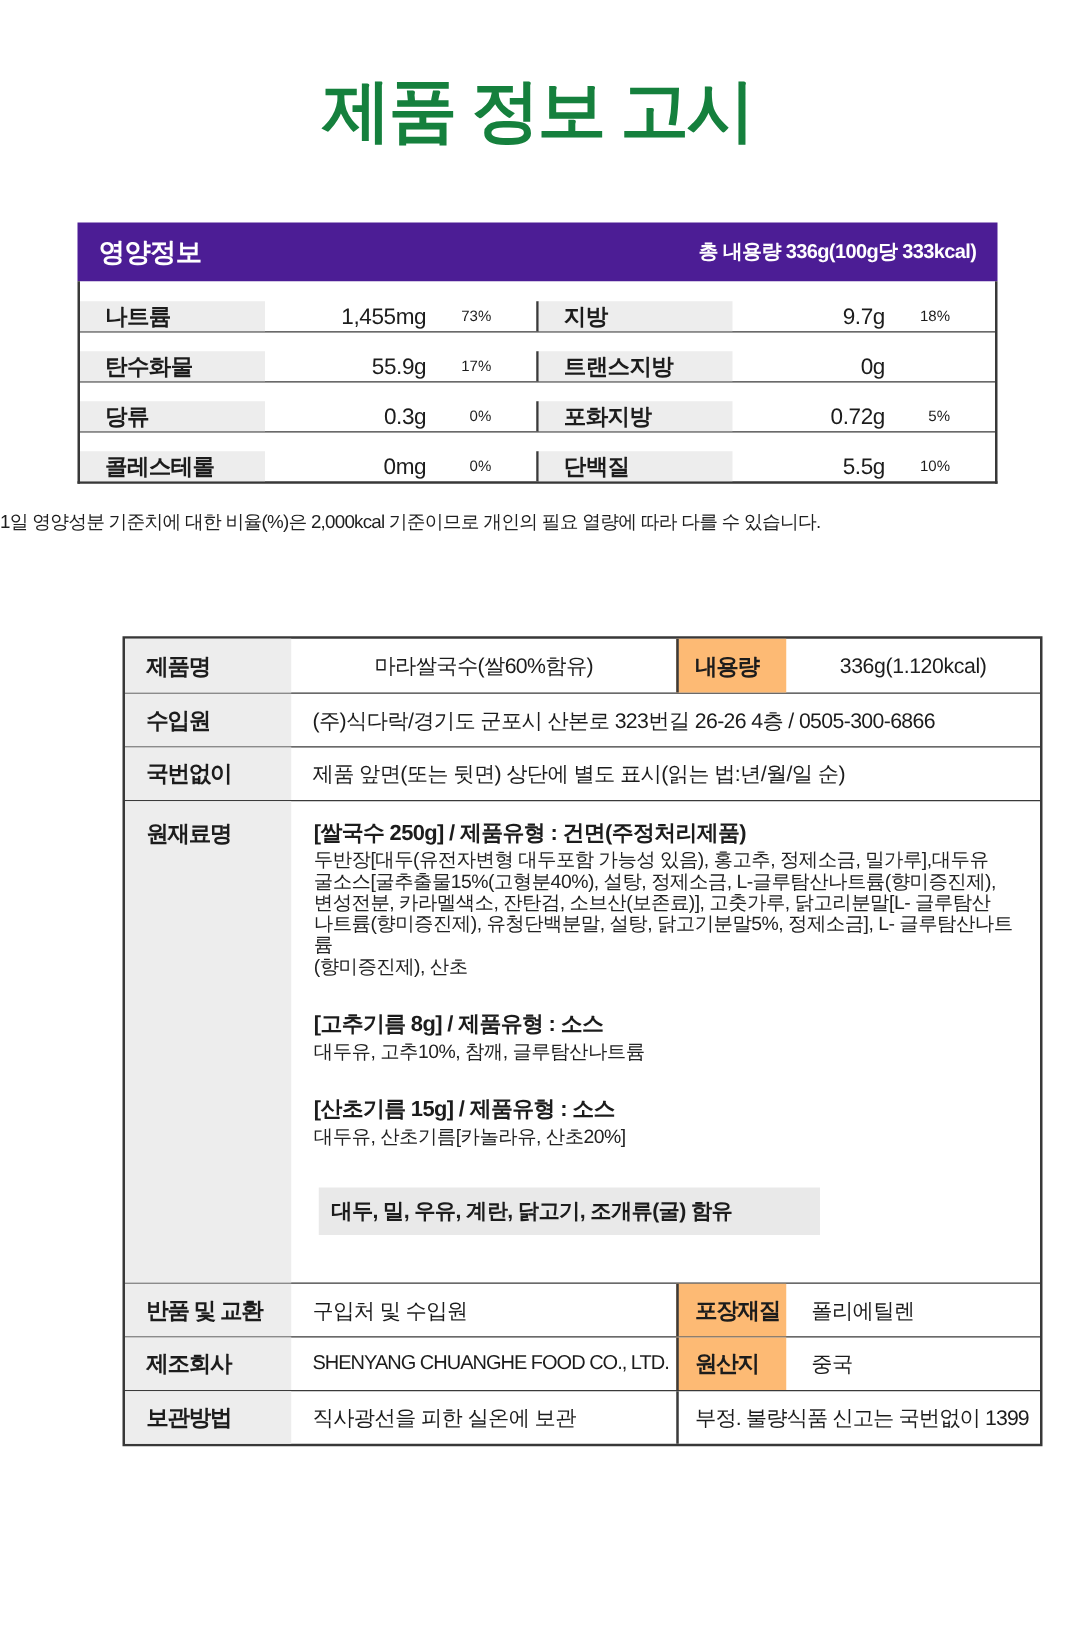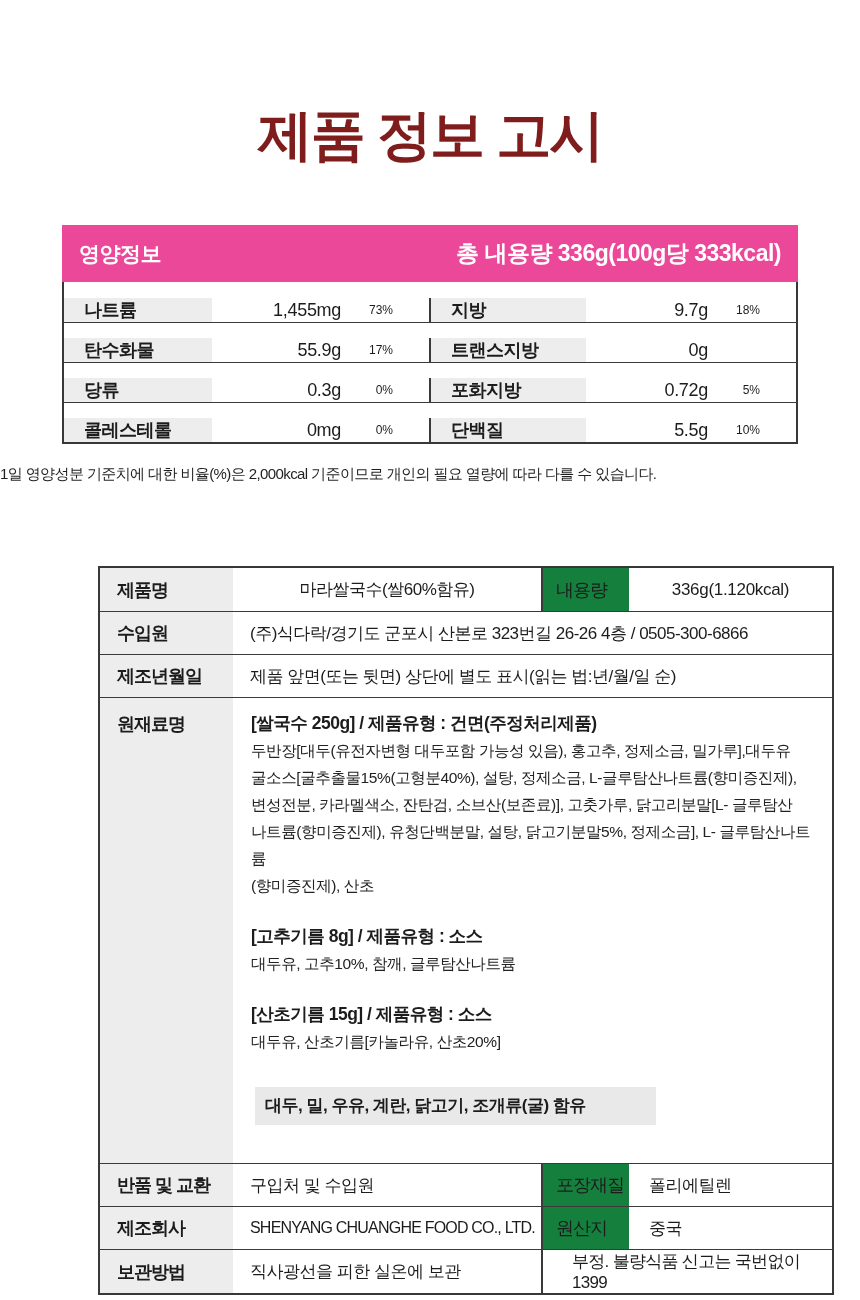--- a/index.html
+++ b/index.html
@@ -3,33 +3,33 @@
 <meta charset="utf-8">
 <style>
   * { margin:0; padding:0; box-sizing:border-box; }
   html,body { background:#fff; }
   .sheet {
     width:860px; height:1300px; background:#ffffff; position:relative;
     font-family:"Liberation Sans","DejaVu Sans",sans-serif; color:#1c1c1c;
     overflow:hidden;
   }
   .title {
-    padding-top:99px; text-align:center;
-    font-size:55px; font-weight:800; letter-spacing:-2px; color:#7f1d1d;
+    padding-top:52px; text-align:center;
+    font-size:55px; font-weight:800; letter-spacing:-2px; color:#15803d;
   }
 
   
   .nutri { width:736px; margin:52px auto 0 62px; }
   .nutri-header {
-    height:57px; background:#ec4899; color:#ffffff;
+    height:47px; background:#4c1d95; color:#ffffff;
     display:flex; align-items:center; justify-content:space-between;
     padding:0 17px;
   }
   .nh-title { font-size:21px; font-weight:800; letter-spacing:-0.5px; }
-  .nh-total { font-size:23px; font-weight:700; letter-spacing:-0.5px; }
+  .nh-total { font-size:16px; font-weight:700; letter-spacing:-0.5px; }
   .nutri-body { border:2px solid #383838; border-top:none; }
   .nrow { display:flex; height:40px; align-items:flex-end; }
   .nrow + .nrow { border-top:1.5px solid #3a3a3a; }
   .nhalf { flex:1; display:flex; align-items:stretch; }
   .nhalf.left { border-right:2px solid #3a3a3a; }
   .nlabel {
     background:#ededed; display:flex; align-items:center;
     padding-left:20px; font-weight:800; font-size:18px; letter-spacing:-0.5px;
   }
   .nhalf.left  .nlabel { width:148px; }
@@ -46,33 +46,33 @@
   .ilabel {
     width:133px; flex:0 0 133px; background:#ededed;
     display:flex; align-items:center; padding-left:17px;
     font-weight:800; font-size:18px; letter-spacing:-1px;
   }
   .ilabel.top { align-items:flex-start; padding-top:14px; }
   .ival-center { width:308px; flex:0 0 308px; display:flex; align-items:center; justify-content:center; font-size:17px; letter-spacing:-0.5px; }
   .ival-left   { width:308px; flex:0 0 308px; display:flex; align-items:center; padding-left:17px; font-size:17px; letter-spacing:-0.5px; }
   .ival-wide   { flex:1; display:flex; align-items:center; padding-left:17px; padding-right:8px; font-size:17px; letter-spacing:-0.5px; }
   .ilabel2 {
-    width:88px; flex:0 0 88px; background:#15803d; border-left:2px solid #3a3a3a;
+    width:88px; flex:0 0 88px; background:#fdba74; border-left:2px solid #3a3a3a;
     display:flex; align-items:center; padding-left:13px;
-    font-weight:400; font-size:18px; letter-spacing:-1px;
+    font-weight:700; font-size:18px; letter-spacing:-1px;
   }
   .ival2-center { flex:1; display:flex; align-items:center; justify-content:center; font-size:17px; letter-spacing:-0.3px; }
   .ival2-left   { flex:1; display:flex; align-items:center; padding-left:20px; font-size:17px; letter-spacing:-0.5px; }
-  .ival-span    { flex:1; border-left:2px solid #3a3a3a; display:flex; align-items:center; padding-left:29px; font-size:17px; letter-spacing:-0.7px; }
+  .ival-span    { flex:1; border-left:2px solid #3a3a3a; display:flex; align-items:center; padding-left:13px; font-size:17px; letter-spacing:-0.7px; }
   .maker-en { font-size:16px; letter-spacing:-0.8px; }
 
   .ing-value { flex:1; padding:12px 18px 0 18px; }
   .ing-section { margin-bottom:24px; }
   .ing-heading { font-weight:800; font-size:17.5px; letter-spacing:-0.5px; line-height:27px; }
-  .ing-body { font-size:15.5px; line-height:27px; letter-spacing:-0.4px; white-space:pre-line; color:#222; }
+  .ing-body { font-size:15.5px; line-height:17px; letter-spacing:-0.4px; white-space:pre-line; color:#222; }
   .allergen-box {
     display:inline-block; margin:8px 0 38px 4px; background:#e9e9e9;
     padding:7px 70px 8px 10px; font-weight:800; font-size:17px; letter-spacing:-0.5px;
   }
 </style>
 </head>
 <body>
 
 <div class="sheet">
 
@@ -150,21 +150,21 @@
       <div class="ilabel2">내용량</div>
       <div class="ival2-center">336g(1.120kcal)</div>
     </div>
 
     <div class="irow">
       <div class="ilabel">수입원</div>
       <div class="ival-wide">(주)식다락/경기도 군포시 산본로 323번길 26-26 4층 / 0505-300-6866</div>
     </div>
 
     <div class="irow">
-      <div class="ilabel">제조년월일</div>
+      <div class="ilabel">국번없이</div>
       <div class="ival-wide">제품 앞면(또는 뒷면) 상단에 별도 표시(읽는 법:년/월/일 순)</div>
     </div>
 
     <div class="irow">
       <div class="ilabel top">원재료명</div>
       <div class="ing-value">
         <div class="ing-section">
           <div class="ing-heading">[쌀국수 250g] / 제품유형 : 건면(주정처리제품)</div>
           <div class="ing-body">두반장[대두(유전자변형 대두포함 가능성 있음), 홍고추, 정제소금, 밀가루],대두유
 굴소스[굴추출물15%(고형분40%), 설탕, 정제소금, L-글루탐산나트륨(향미증진제),

